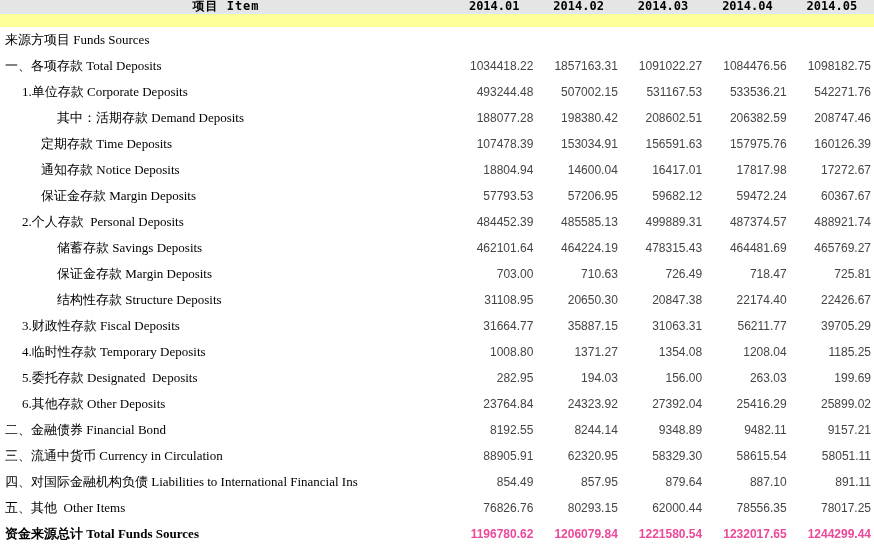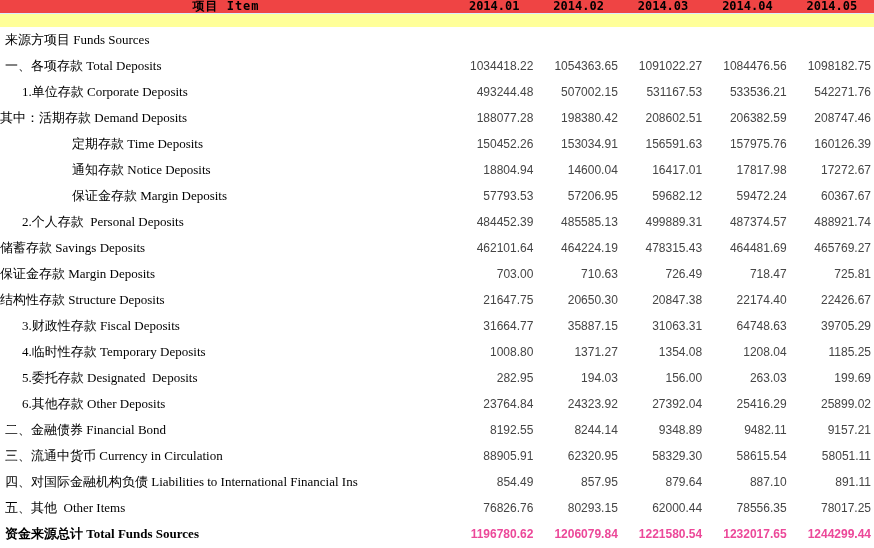--- a/index.html
+++ b/index.html
@@ -23,36 +23,36 @@
   .h2 { height:13px; }
   
   .row { display:flex; height:26px; line-height:26px;align-items:flex-end; }
   .lbl {
     width:452px; box-sizing:border-box;
     font-size:13px; color:#000;
     white-space:pre; overflow:hidden;
   }
   .ind0 { padding-left:5px; }
   .ind1 { padding-left:22px; }
-  .ind2 { }
-  .ind3 { padding-left:72px; }
+  .ind2 { padding-left:57px; }
+  .ind3 { padding-left:41px; }
   .num {
     flex:1 1 0; text-align:right;
     padding-right:3px;
     font-family:"Liberation Sans","DejaVu Sans",sans-serif;
     font-size:12px; color:#454545;
   }
   .row.bold .lbl { font-weight:bold; }
   .row.bold .num { font-weight:bold; color:#ec4899; }
 </style>
 </head>
 <body>
 
 <div class="sheet">
-  <div class="h1" style="background: #ef4444;">
+  <div class="h1" style="background: #e5e5e5;">
     <div class="item-h">项目 Item</div>
     <div style="display:flex; flex:1;">
         <div class="p">2014.01</div>
         <div class="p">2014.02</div>
         <div class="p">2014.03</div>
         <div class="p">2014.04</div>
         <div class="p">2014.05</div>
       </div>
   </div>
   <div class="h2" style="background: rgb(255, 255, 153);"></div>
@@ -61,21 +61,21 @@
         <div class="lbl ind0">来源方项目 Funds Sources</div>
         <div class="num"></div>
         <div class="num"></div>
         <div class="num"></div>
         <div class="num"></div>
         <div class="num"></div>
       </div>
       <div class="row">
         <div class="lbl ind0">一、各项存款 Total Deposits</div>
         <div class="num">1034418.22</div>
-        <div class="num">1054363.65</div>
+        <div class="num">1857163.31</div>
         <div class="num">1091022.27</div>
         <div class="num">1084476.56</div>
         <div class="num">1098182.75</div>
       </div>
       <div class="row">
         <div class="lbl ind1">1.单位存款 Corporate Deposits</div>
         <div class="num">493244.48</div>
         <div class="num">507002.15</div>
         <div class="num">531167.53</div>
         <div class="num">533536.21</div>
@@ -84,21 +84,21 @@
       <div class="row">
         <div class="lbl ind2">其中：活期存款 Demand Deposits</div>
         <div class="num">188077.28</div>
         <div class="num">198380.42</div>
         <div class="num">208602.51</div>
         <div class="num">206382.59</div>
         <div class="num">208747.46</div>
       </div>
       <div class="row">
         <div class="lbl ind3">定期存款 Time Deposits</div>
-        <div class="num">150452.26</div>
+        <div class="num">107478.39</div>
         <div class="num">153034.91</div>
         <div class="num">156591.63</div>
         <div class="num">157975.76</div>
         <div class="num">160126.39</div>
       </div>
       <div class="row">
         <div class="lbl ind3">通知存款 Notice Deposits</div>
         <div class="num">18804.94</div>
         <div class="num">14600.04</div>
         <div class="num">16417.01</div>
@@ -132,32 +132,32 @@
       <div class="row">
         <div class="lbl ind2">保证金存款 Margin Deposits</div>
         <div class="num">703.00</div>
         <div class="num">710.63</div>
         <div class="num">726.49</div>
         <div class="num">718.47</div>
         <div class="num">725.81</div>
       </div>
       <div class="row">
         <div class="lbl ind2">结构性存款 Structure Deposits</div>
-        <div class="num">21647.75</div>
+        <div class="num">31108.95</div>
         <div class="num">20650.30</div>
         <div class="num">20847.38</div>
         <div class="num">22174.40</div>
         <div class="num">22426.67</div>
       </div>
       <div class="row">
         <div class="lbl ind1">3.财政性存款 Fiscal Deposits</div>
         <div class="num">31664.77</div>
         <div class="num">35887.15</div>
         <div class="num">31063.31</div>
-        <div class="num">64748.63</div>
+        <div class="num">56211.77</div>
         <div class="num">39705.29</div>
       </div>
       <div class="row">
         <div class="lbl ind1">4.临时性存款 Temporary Deposits</div>
         <div class="num">1008.80</div>
         <div class="num">1371.27</div>
         <div class="num">1354.08</div>
         <div class="num">1208.04</div>
         <div class="num">1185.25</div>
       </div>

